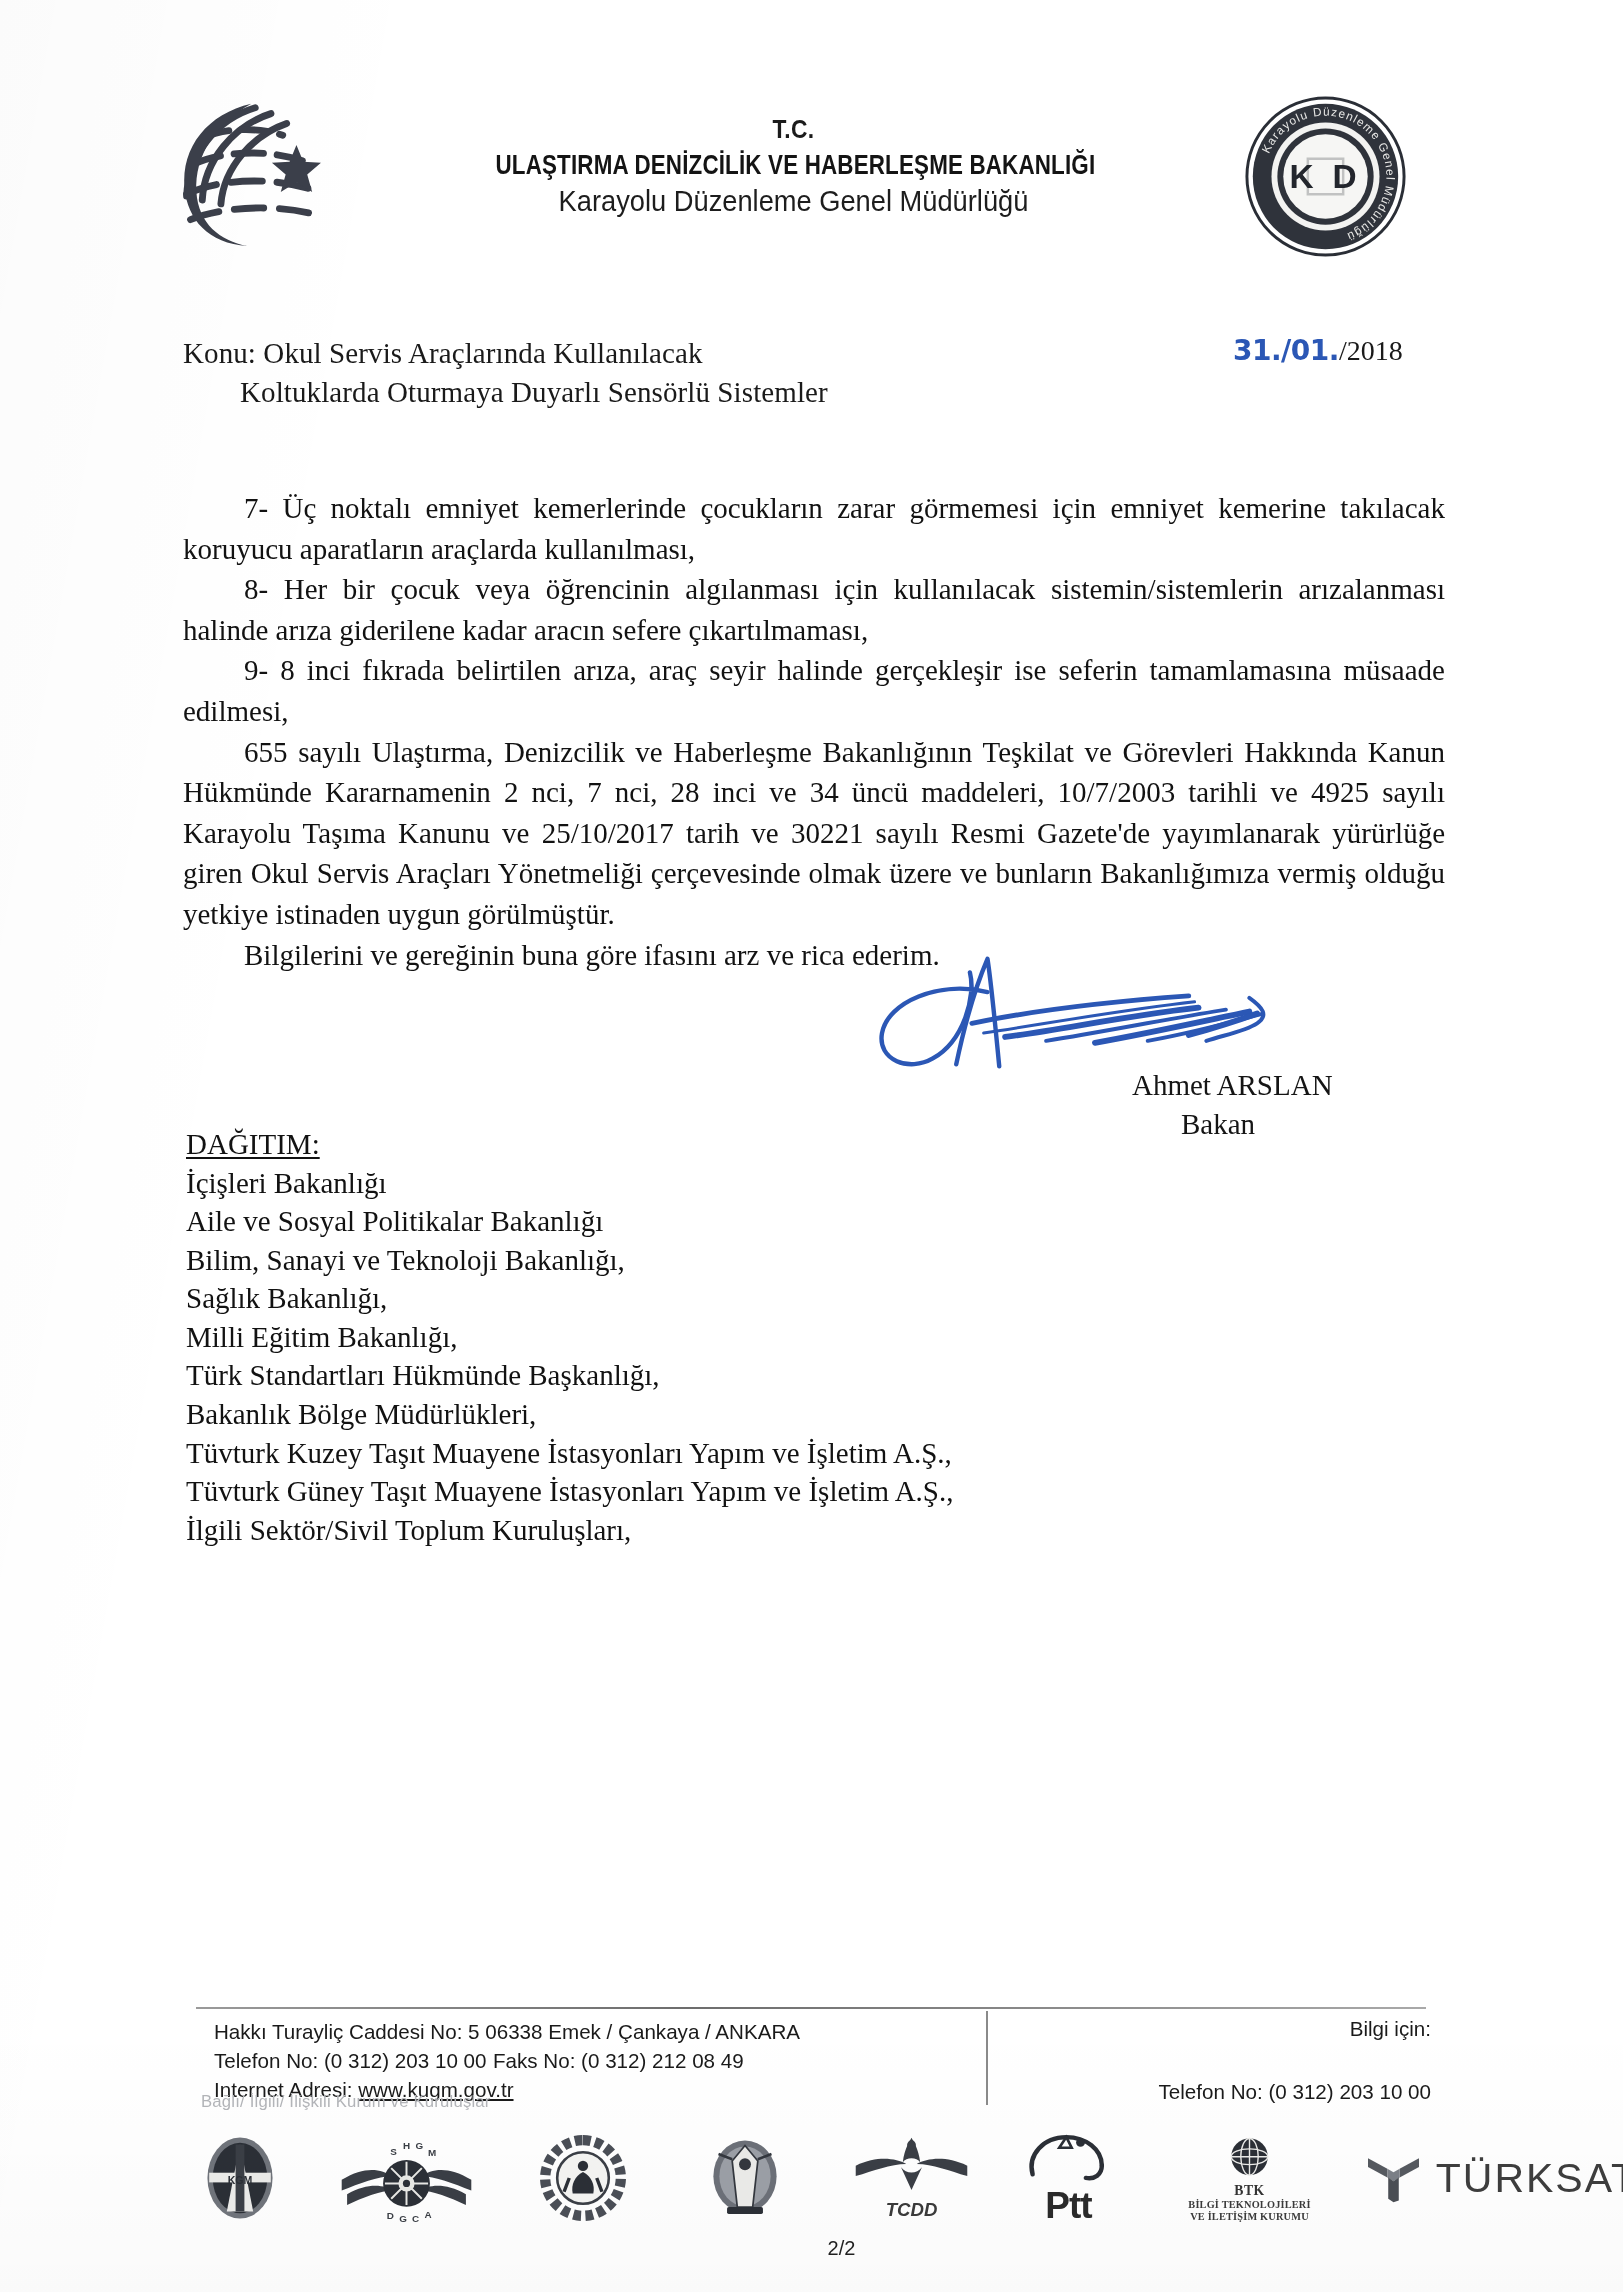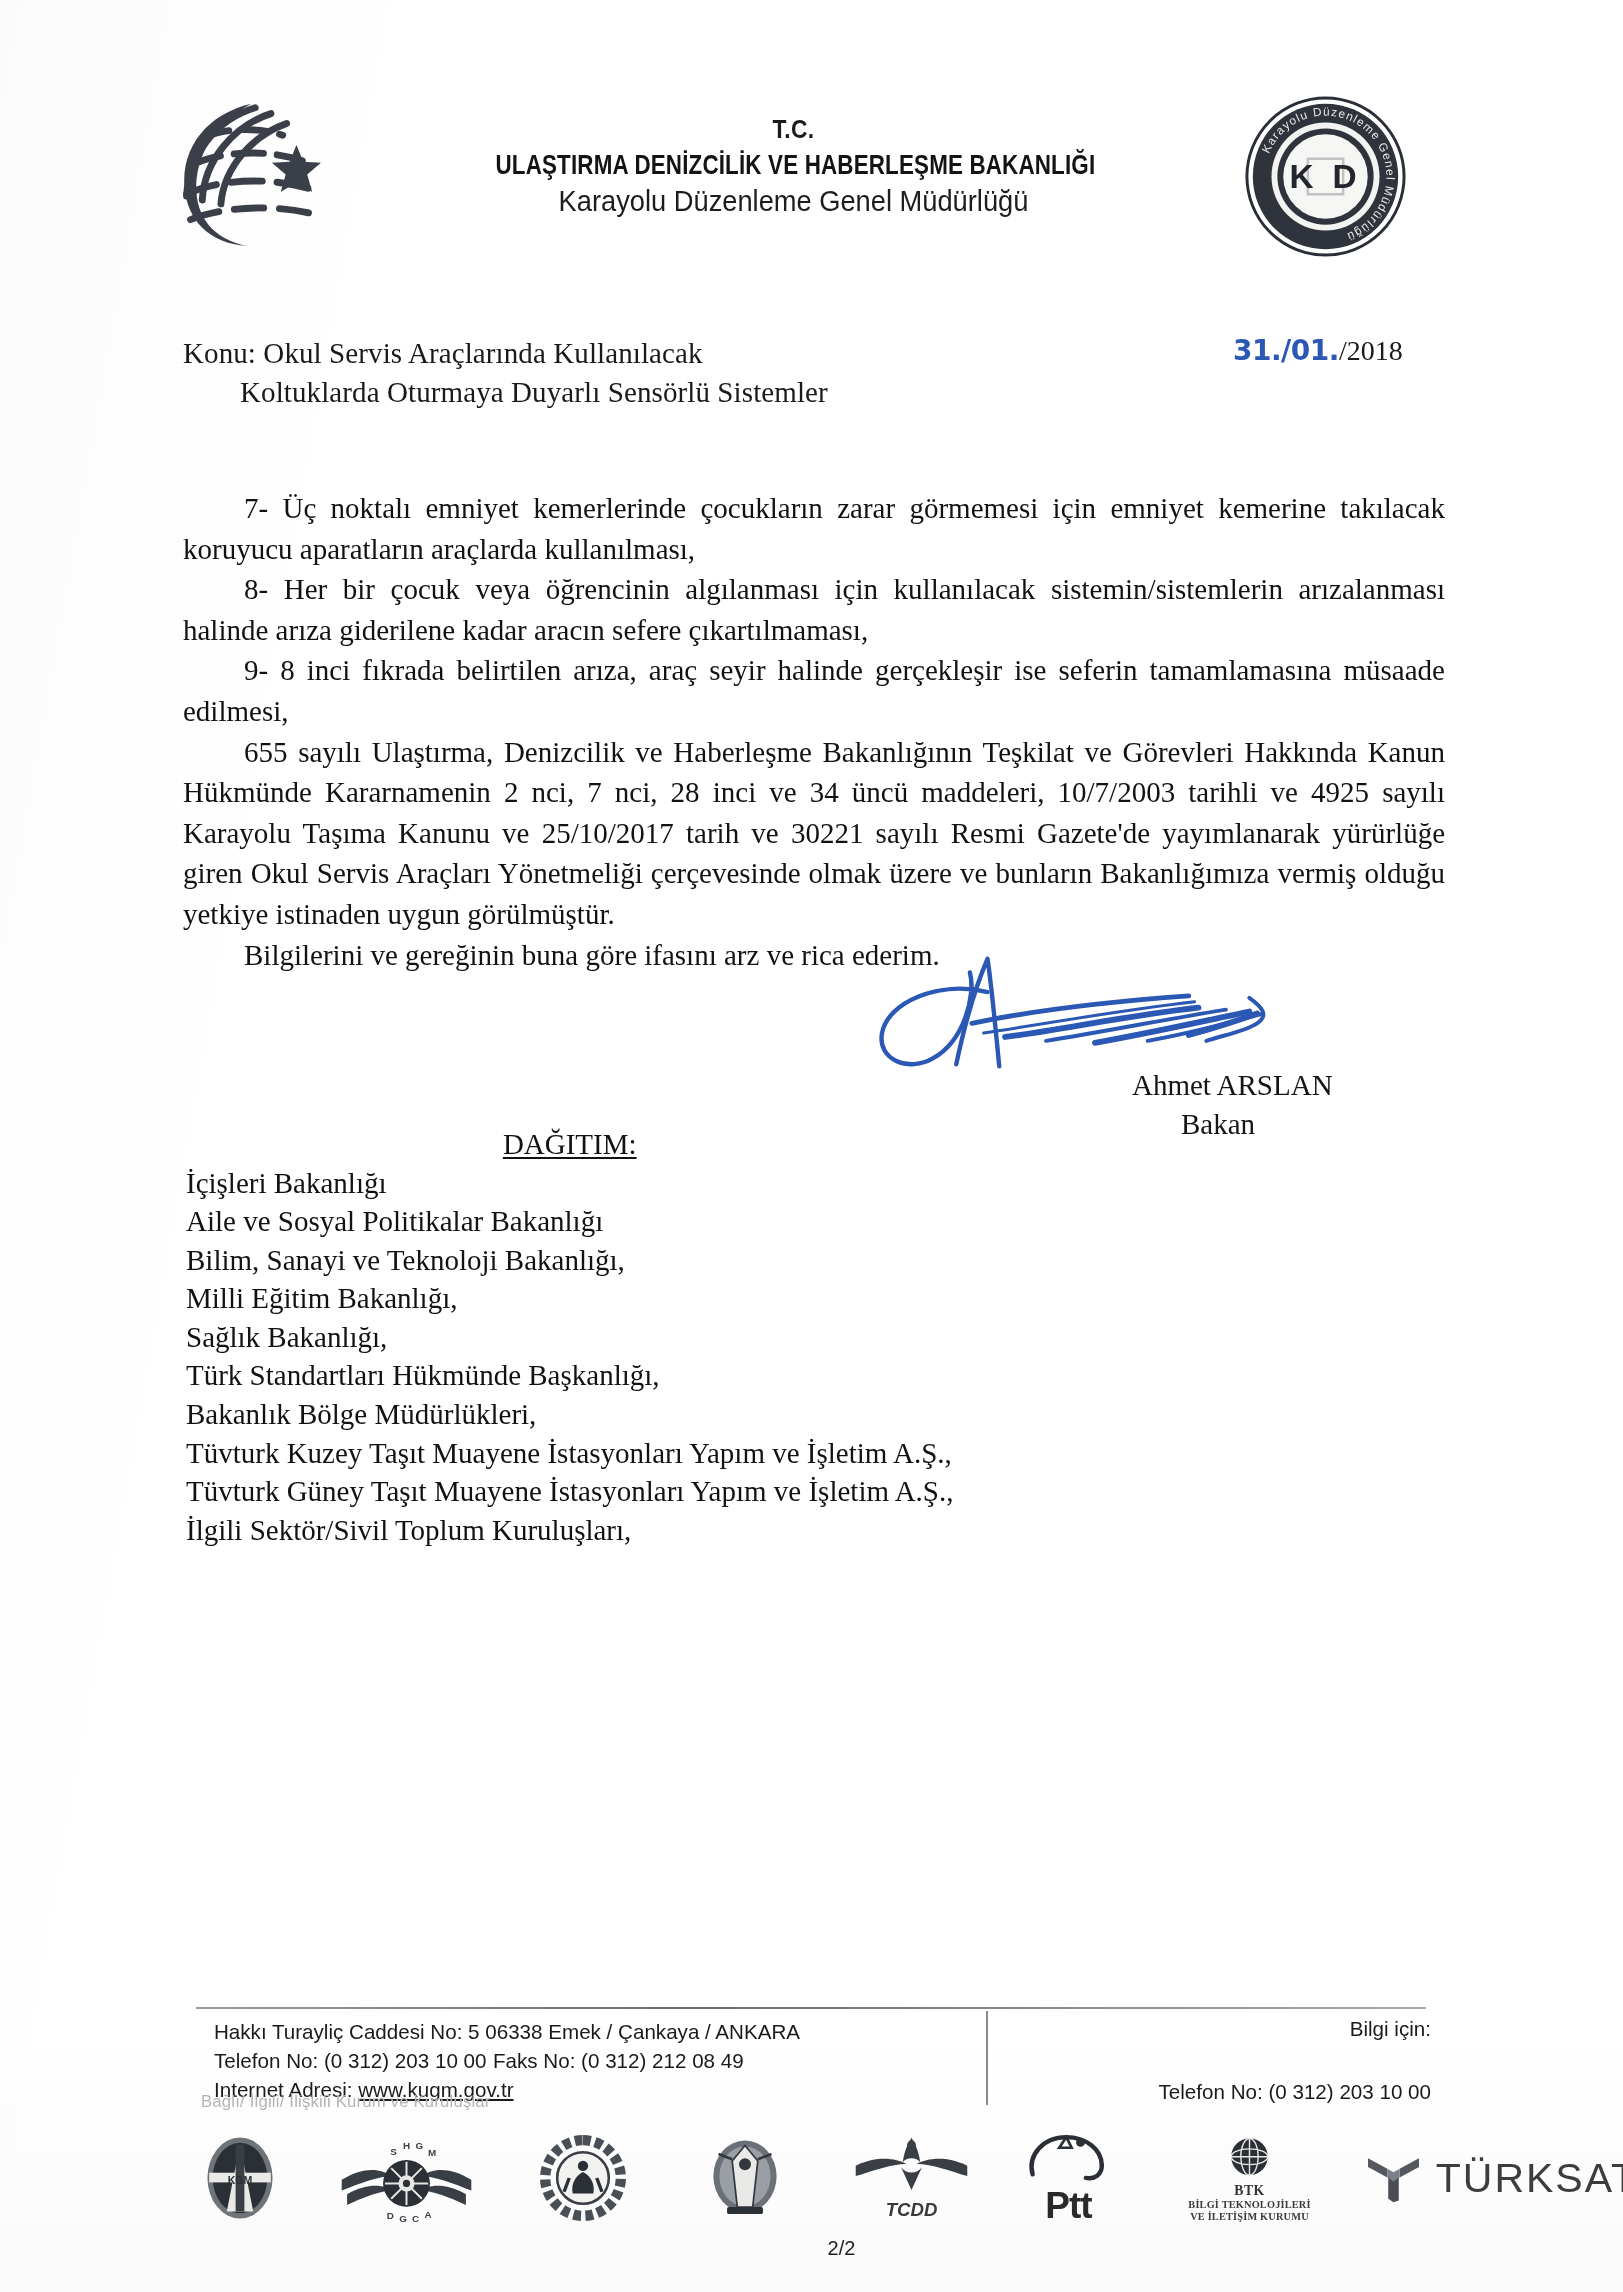--- a/index.html
+++ b/index.html
@@ -175,21 +175,20 @@
     position: absolute;
     left: 186px;
     top: 1125px;
     font-size: 29px;
     line-height: 1.33;
     color: #121212;
   }
   .dist-title {
     text-decoration: underline;
     text-underline-offset: 2.9px;
-    text-align: center;
   }
 
   
   .footer-rule {
     position: absolute;
     left: 196px;
     top: 2007px;
     width: 1230px;
     height: 2px;
     background: linear-gradient(90deg,#9a9a9a 0%, #6d6d6d 40%, #a9a9a9 100%);
@@ -401,22 +400,22 @@
     </div>
     <div class="sig-name">Ahmet ARSLAN</div>
     <div class="sig-title">Bakan</div>
   </div>
 
   <div class="distribution">
     <div class="dist-title">DAĞITIM:</div>
     <div>İçişleri Bakanlığı</div>
     <div>Aile ve Sosyal Politikalar Bakanlığı</div>
     <div>Bilim, Sanayi ve Teknoloji Bakanlığı,</div>
+    <div>Sağlık Bakanlığı,</div>
     <div>Milli Eğitim Bakanlığı,</div>
-    <div>Sağlık Bakanlığı,</div>
     <div>Türk Standartları Hükmünde Başkanlığı,</div>
     <div>Bakanlık Bölge Müdürlükleri,</div>
     <div>Tüvturk Kuzey Taşıt Muayene İstasyonları Yapım ve İşletim A.Ş.,</div>
     <div>Tüvturk Güney Taşıt Muayene İstasyonları Yapım ve İşletim A.Ş.,</div>
     <div>İlgili Sektör/Sivil Toplum Kuruluşları,</div>
   </div>
 
   <div class="footer-rule"></div>
 
   <div class="footer">

